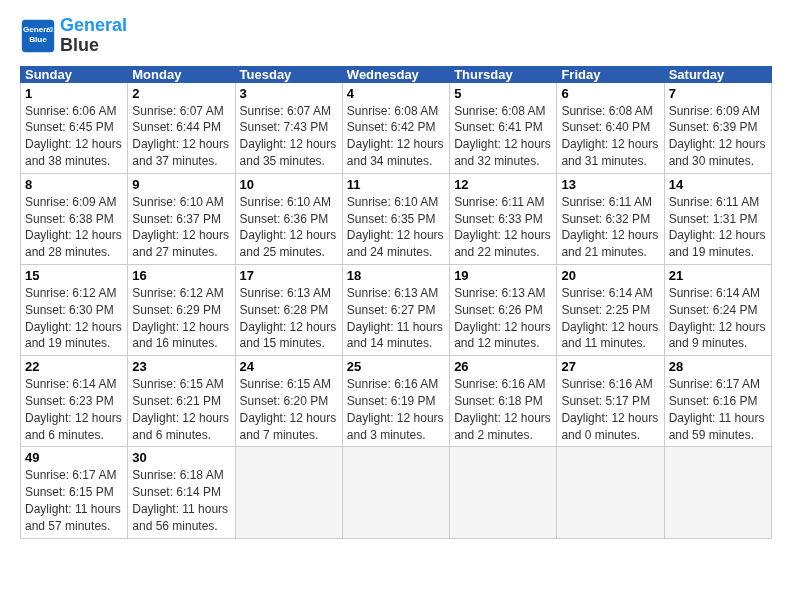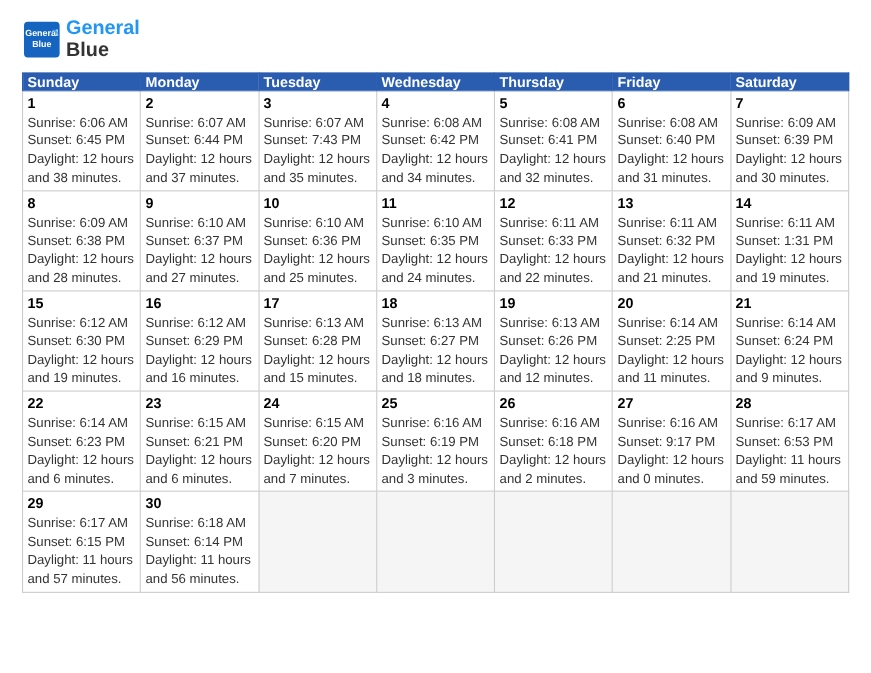--- a/index.html
+++ b/index.html
@@ -267,21 +267,21 @@
           <span>Sunrise: 6:13 AM</span><br>
           <span>Sunset: 6:28 PM</span><br>
           <span>Daylight: 12 hours and 15 minutes.</span>
         </div>
       </td>
           <td>
         <span class="day-num">18</span>
         <div class="day-info">
           <span>Sunrise: 6:13 AM</span><br>
           <span>Sunset: 6:27 PM</span><br>
-          <span>Daylight: 12 hours and 18 minutes.</span>
+          <span>Daylight: 11 hours and 14 minutes.</span>
         </div>
       </td>
           <td>
         <span class="day-num">19</span>
         <div class="day-info">
           <span>Sunrise: 6:13 AM</span><br>
           <span>Sunset: 6:26 PM</span><br>
           <span>Daylight: 12 hours and 12 minutes.</span>
         </div>
       </td>
@@ -340,36 +340,36 @@
         <div class="day-info">
           <span>Sunrise: 6:16 AM</span><br>
           <span>Sunset: 6:18 PM</span><br>
           <span>Daylight: 12 hours and 2 minutes.</span>
         </div>
       </td>
           <td>
         <span class="day-num">27</span>
         <div class="day-info">
           <span>Sunrise: 6:16 AM</span><br>
-          <span>Sunset: 9:17 PM</span><br>
+          <span>Sunset: 5:17 PM</span><br>
           <span>Daylight: 12 hours and 0 minutes.</span>
         </div>
       </td>
           <td>
         <span class="day-num">28</span>
         <div class="day-info">
           <span>Sunrise: 6:17 AM</span><br>
-          <span>Sunset: 6:53 PM</span><br>
+          <span>Sunset: 6:16 PM</span><br>
           <span>Daylight: 11 hours and 59 minutes.</span>
         </div>
       </td>
         </tr>
         <tr>
           <td>
-        <span class="day-num">29</span>
+        <span class="day-num">49</span>
         <div class="day-info">
           <span>Sunrise: 6:17 AM</span><br>
           <span>Sunset: 6:15 PM</span><br>
           <span>Daylight: 11 hours and 57 minutes.</span>
         </div>
       </td>
           <td>
         <span class="day-num">30</span>
         <div class="day-info">
           <span>Sunrise: 6:18 AM</span><br>

